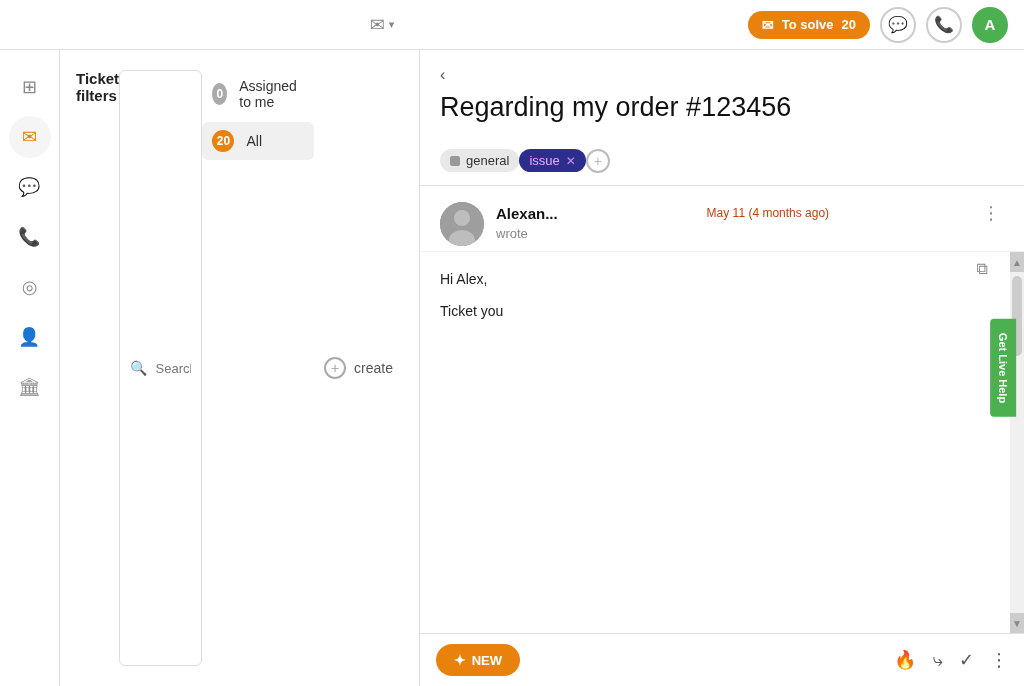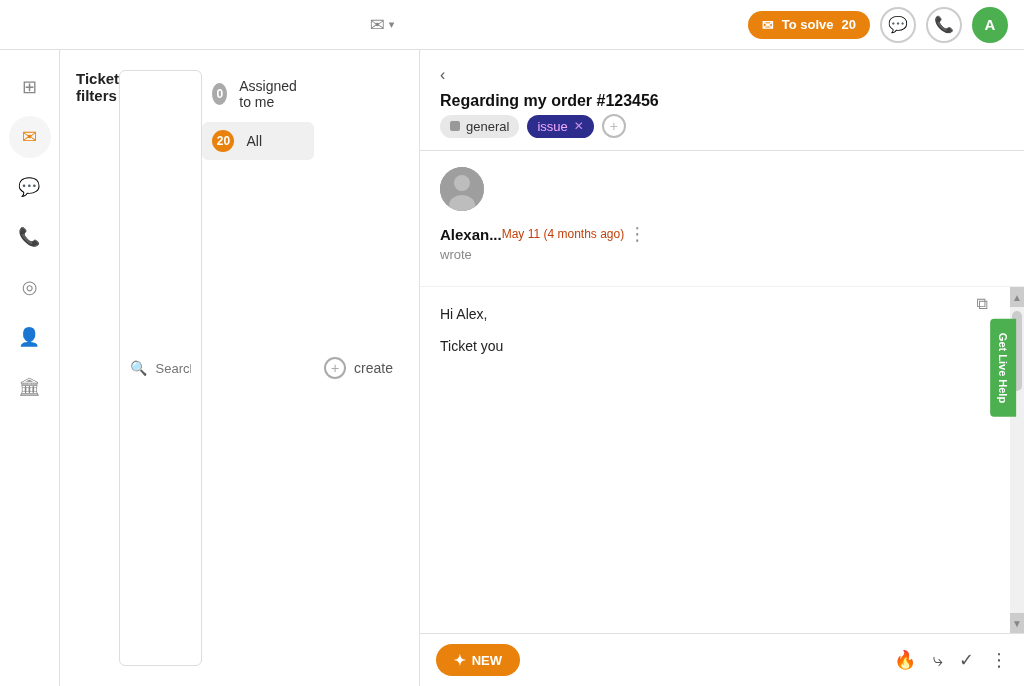--- a/index.html
+++ b/index.html
@@ -197,29 +197,28 @@
       font-size: 16px;
       color: #555;
       cursor: pointer;
       background: none;
       border: none;
       padding: 0;
       margin-bottom: 8px;
       display: block;
     }
     .ticket-title {
-      font-size: 16px;
-      font-weight: 700;
+      font-size: 27px;
+      font-weight: 400;
       color: #111;
-      margin-bottom: 4px;
+      margin-bottom: 26px;
     }
     .ticket-tags {
       display: flex;
-      gap: 8px;
-      align-items: center;
+      align-items: flex-start;
     }
     .tag {
       display: flex; align-items: center; gap: 6px;
       padding: 4px 10px;
       border-radius: 20px;
       font-size: 13px;
       font-weight: 500;
       cursor: pointer;
     }
     .tag-general {
@@ -257,24 +256,23 @@
       background: #fff;
       margin: 0;
       overflow: hidden;
       display: flex;
       flex-direction: column;
     }
 
     .message-header {
       display: flex;
       align-items: flex-start;
-      padding: 16px 20px 24px;
+      padding: 16px 20px 5px;
       gap: 12px;
       border-bottom: 1px solid #f0f0f0;
-      flex-direction: column;
     }
     .avatar-circle {
       width: 44px; height: 44px;
       border-radius: 50%;
       background: #888;
       overflow: hidden;
       flex-shrink: 0;
       display: flex; align-items: center; justify-content: center;
       color: #fff;
       font-size: 18px;

